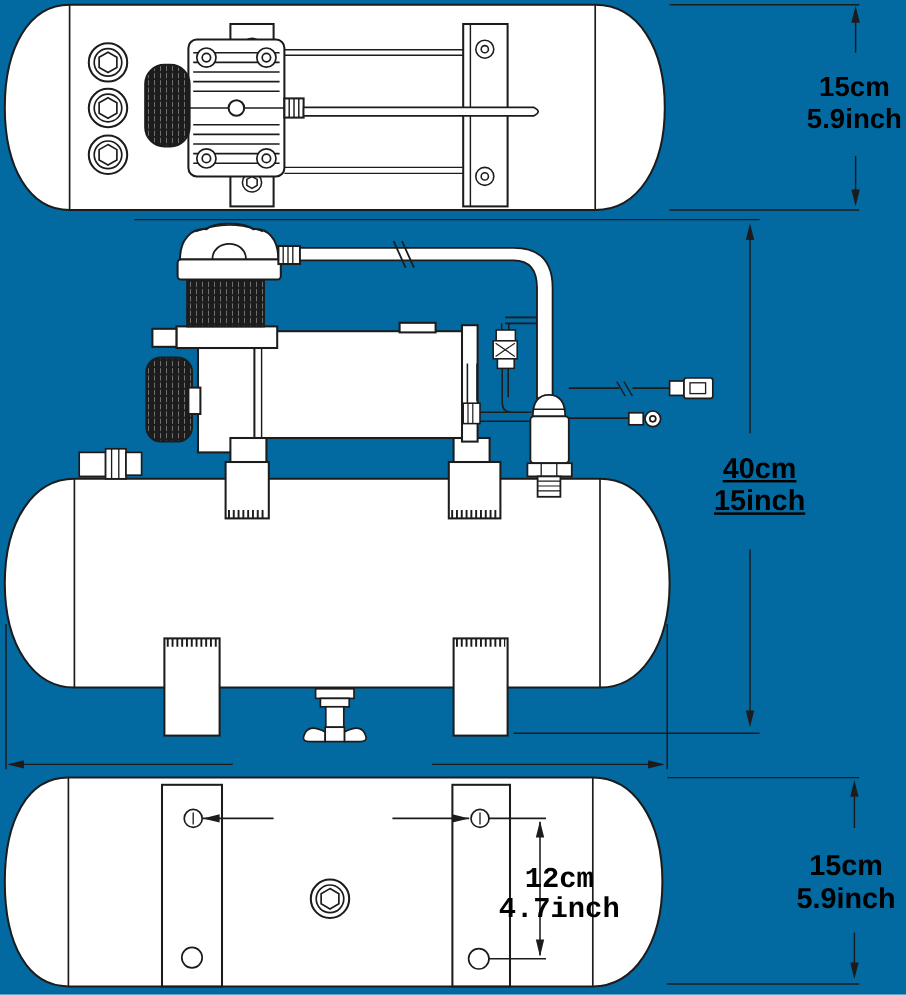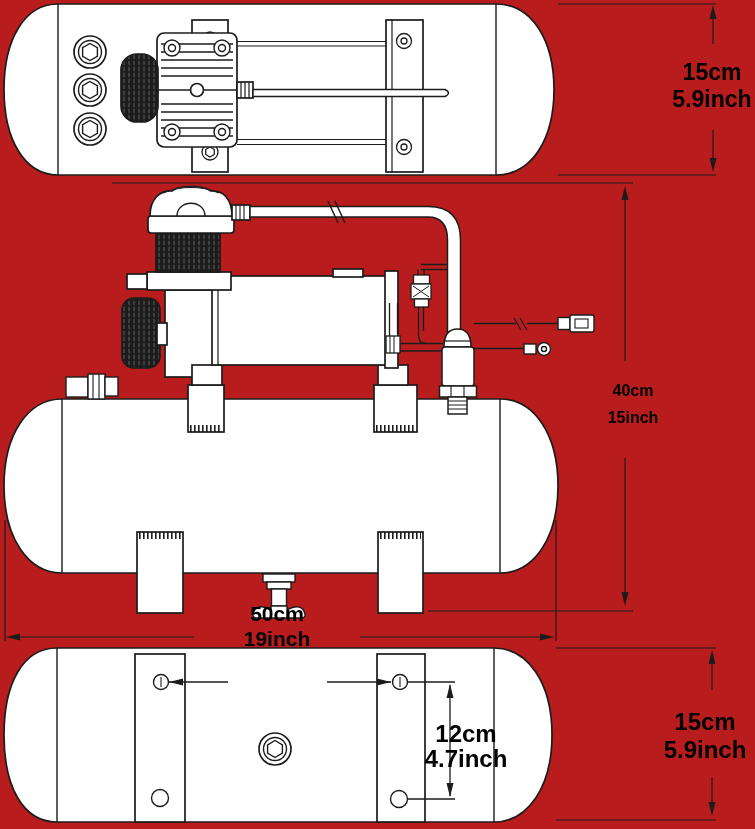--- a/index.html
+++ b/index.html
@@ -1,16 +1,16 @@
 <!DOCTYPE html>
 <html><head>
 <meta charset="utf-8">
 <style>
   html,body{margin:0;padding:0;background:#ffffff;}
-  .stage{position:relative;width:755px;height:829px;background:#b91c1c;overflow:hidden;
+  .stage{position:relative;width:755px;height:829px;background:#0369a1;overflow:hidden;
          font-family:"Liberation Sans",sans-serif;}
   .stage svg{position:absolute;left:0;top:0;}
   .dim-label{position:absolute;transform:translateX(-50%);text-align:center;
              font-weight:bold;color:#000;white-space:nowrap;}
   .dim-label div{display:block;}
 </style>
 </head>
 <body>
 
 <div class="stage">
@@ -250,32 +250,28 @@
     <polygon points="712,816 708.5,802 715.5,802" fill="#1c1c1c" stroke="none"></polygon>
   </g>
 </g>
 </svg>
 
 <div class="dim-label" style="left:712px;top:59px;font-size:23px;line-height:27px;">
   <div>15cm</div>
   <div>5.9inch</div>
 </div>
 
-<div class="dim-label" style="left:633px;top:377px;font-size:16px;line-height:27px;">
+<div class="dim-label" style="left:633px;top:377px;font-size:24px;line-height:27px;text-decoration:underline;">
   <div>40cm</div>
   <div>15inch</div>
 </div>
 
-<div class="dim-label" style="left:277px;top:601px;font-size:21px;line-height:25px;">
-  <div>50cm</div>
-  <div>19inch</div>
-</div>
-
-
-<div class="dim-label" style="left:466px;top:721px;font-size:24px;line-height:25px;">
+
+
+<div class="dim-label" style="left:466px;top:721px;font-size:24px;line-height:25px;font-family:Liberation Mono, monospace;">
   <div>12cm</div>
   <div>4.7inch</div>
 </div>
 
 <div class="dim-label" style="left:705px;top:708px;font-size:24px;line-height:28px;">
   <div>15cm</div>
   <div>5.9inch</div>
 </div>
 
 </div>

